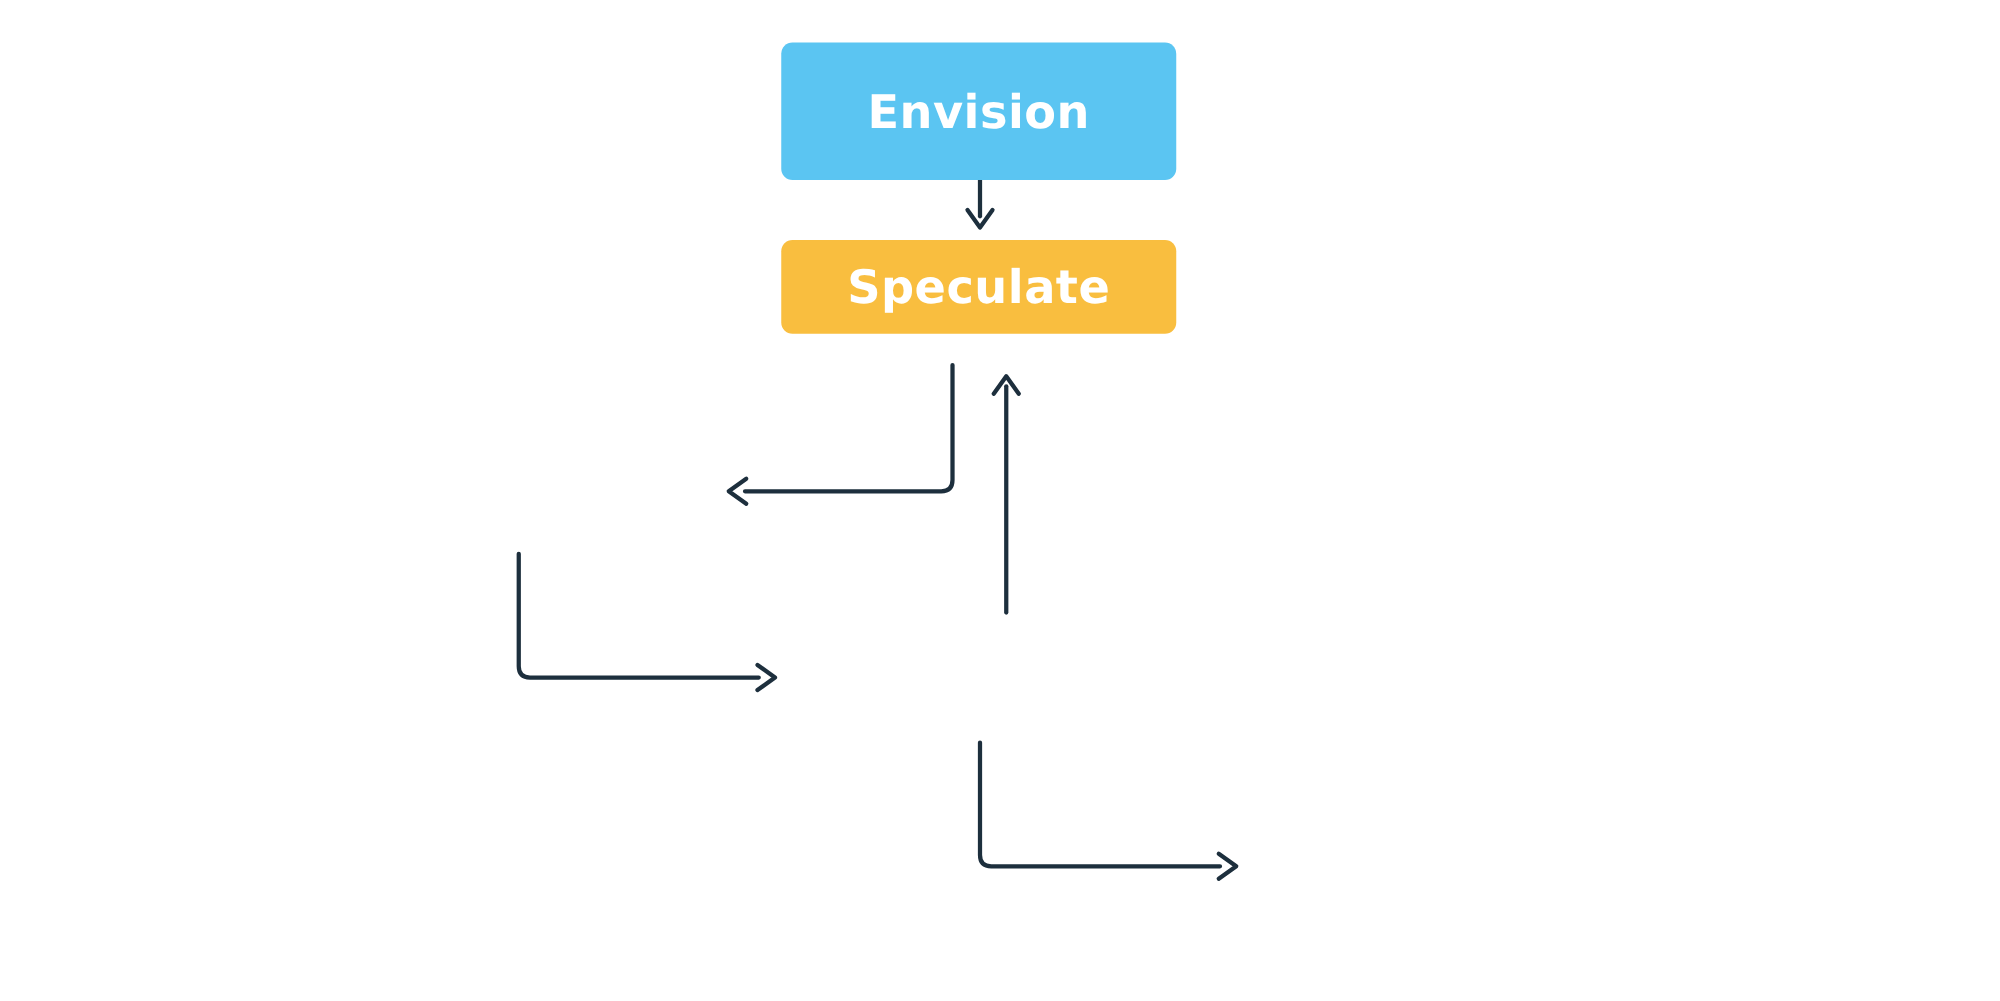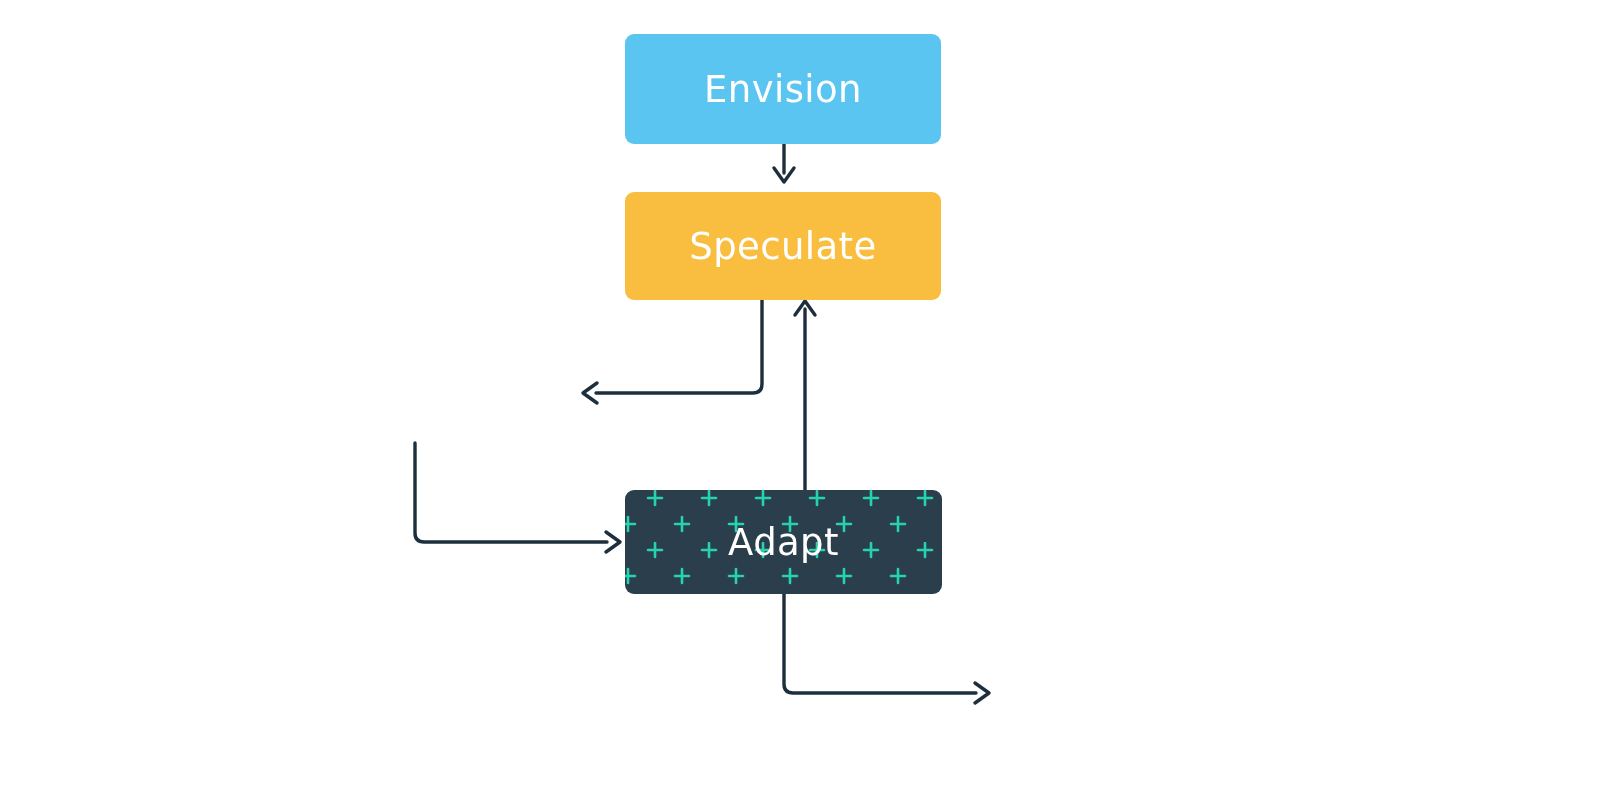--- a/index.html
+++ b/index.html
@@ -27,36 +27,36 @@
   .node {
     position: absolute;
     border-radius: 9px;
     display: flex;
     align-items: center;
     justify-content: center;
     box-sizing: border-box;
   }
   .node-label {
     font-family: "DejaVu Sans", sans-serif;
-    font-weight: normal;
+    font-weight: bold;
     font-size: 37px;
     letter-spacing: 0.4px;
     color: #ffffff;
     text-align: left;
     line-height: 1;
     white-space: nowrap;
     position: relative;
     z-index: 2;
   }
   #node-envision {
     left: 625px; top: 34px; width: 316px; height: 110px;
     background: #5bc5f2;
   }
   #node-speculate {
-    left: 625px; top: 192px; width: 316px; height: 108px;
+    left: 625px; top: 192px; width: 316px; height: 75px;
     background: #f9be3f;
   }
   #node-explore {
     left: 257px; top: 343px; width: 316px; height: 100px;
     background: #0da8ac;
   }
   #node-adapt {
     left: 625px; top: 490px; width: 317px; height: 104px;
     background: #2a3e4c;
     overflow: hidden;
@@ -111,33 +111,15 @@
 
   <div class="node" id="node-envision">
     <span class="node-label">Envision</span>
   </div>
 
   <div class="node" id="node-speculate">
     <span class="node-label">Speculate</span>
   </div>
 
 
-  <div class="node" id="node-adapt">
-    <svg class="plus-pattern" viewBox="0 0 317 104" preserveAspectRatio="none" xmlns="http://www.w3.org/2000/svg">
-      <defs>
-        <pattern id="plusgrid" width="54" height="52" patternUnits="userSpaceOnUse">
-          <g stroke="#25d3b0" stroke-width="2.6" stroke-linecap="round">
-            <line x1="23" y1="8" x2="37" y2="8"></line>
-            <line x1="30" y1="1" x2="30" y2="15"></line>
-            <line x1="-4" y1="34" x2="10" y2="34"></line>
-            <line x1="3" y1="27" x2="3" y2="41"></line>
-            <line x1="50" y1="34" x2="64" y2="34"></line>
-            <line x1="57" y1="27" x2="57" y2="41"></line>
-          </g>
-        </pattern>
-      </defs>
-      <rect x="0" y="0" width="317" height="104" fill="url(#plusgrid)"></rect>
-    </svg>
-    <span class="node-label">Adapt</span>
-  </div>
 
 
 </div>
 
 </body></html>

